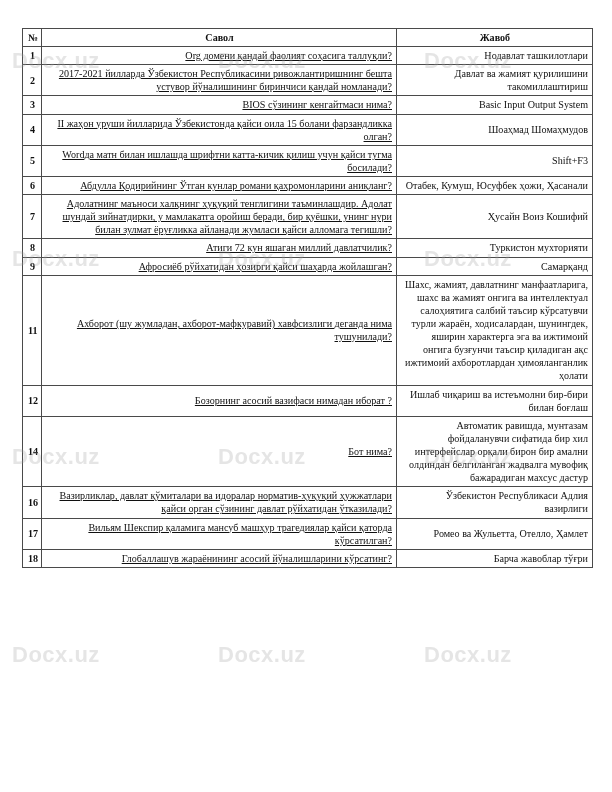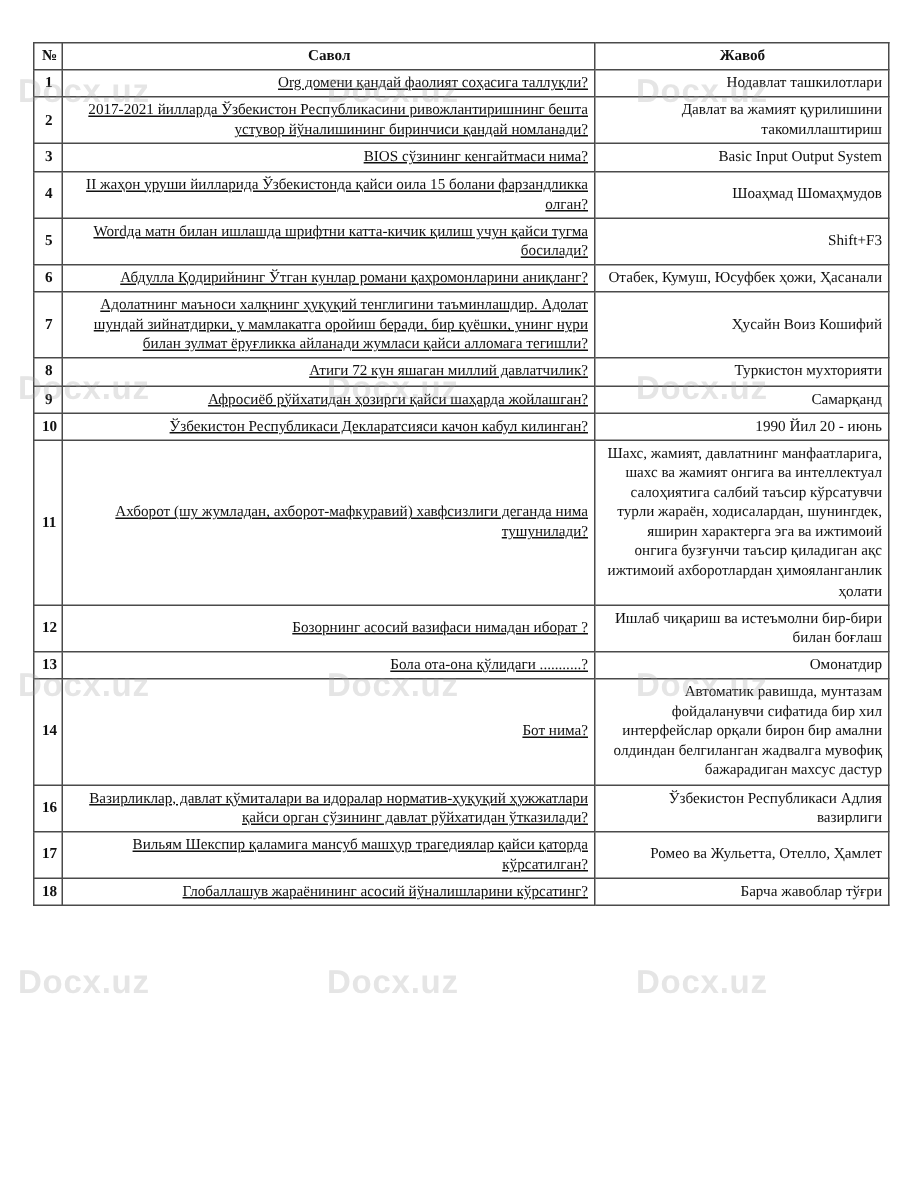--- a/index.html
+++ b/index.html
@@ -159,40 +159,30 @@
           <td class="num">8</td>
           <td class="q">Атиги 72 кун яшаган миллий давлатчилик?</td>
           <td class="a">Туркистон мухторияти</td>
         </tr>
         <tr>
           <td class="num">9</td>
           <td class="q">Афросиёб рўйхатидан ҳозирги қайси шаҳарда жойлашган?</td>
           <td class="a">Самарқанд</td>
         </tr>
         <tr>
-          <td class="num">10</td>
-          <td class="q">Ўзбекистон Республикаси Декларатсияси качон кабул килинган?</td>
-          <td class="a">1990 Йил 20 - июнь</td>
-        </tr>
-        <tr>
           <td class="num">11</td>
           <td class="q">Ахборот (шу жумладан, ахборот-мафкуравий) хавфсизлиги деганда нима тушунилади?</td>
           <td class="a">Шахс, жамият, давлатнинг манфаатларига, шахс ва жамият онгига ва интеллектуал салоҳиятига салбий таъсир кўрсатувчи турли жараён, ходисалардан, шунингдек, яширин характерга эга ва ижтимоий онгига бузғунчи таъсир қиладиган ақс ижтимоий ахборотлардан ҳимояланганлик ҳолати</td>
         </tr>
         <tr>
           <td class="num">12</td>
           <td class="q">Бозорнинг асосий вазифаси нимадан иборат ?</td>
           <td class="a">Ишлаб чиқариш ва истеъмолни бир-бири билан боғлаш</td>
         </tr>
         <tr>
-          <td class="num">13</td>
-          <td class="q">Бола ота-она қўлидаги ...........?</td>
-          <td class="a">Омонатдир</td>
-        </tr>
-        <tr>
           <td class="num">14</td>
           <td class="q">Бот нима?</td>
           <td class="a">Автоматик равишда, мунтазам фойдаланувчи сифатида бир хил интерфейслар орқали бирон бир амални олдиндан белгиланган жадвалга мувофиқ бажарадиган махсус дастур</td>
         </tr>
         <tr>
           <td class="num">16</td>
           <td class="q">Вазирликлар, давлат қўмиталари ва идоралар норматив-ҳуқуқий ҳужжатлари қайси орган сўзининг давлат рўйхатидан ўтказилади?</td>
           <td class="a">Ўзбекистон Республикаси Адлия вазирлиги</td>
         </tr>
         <tr>

